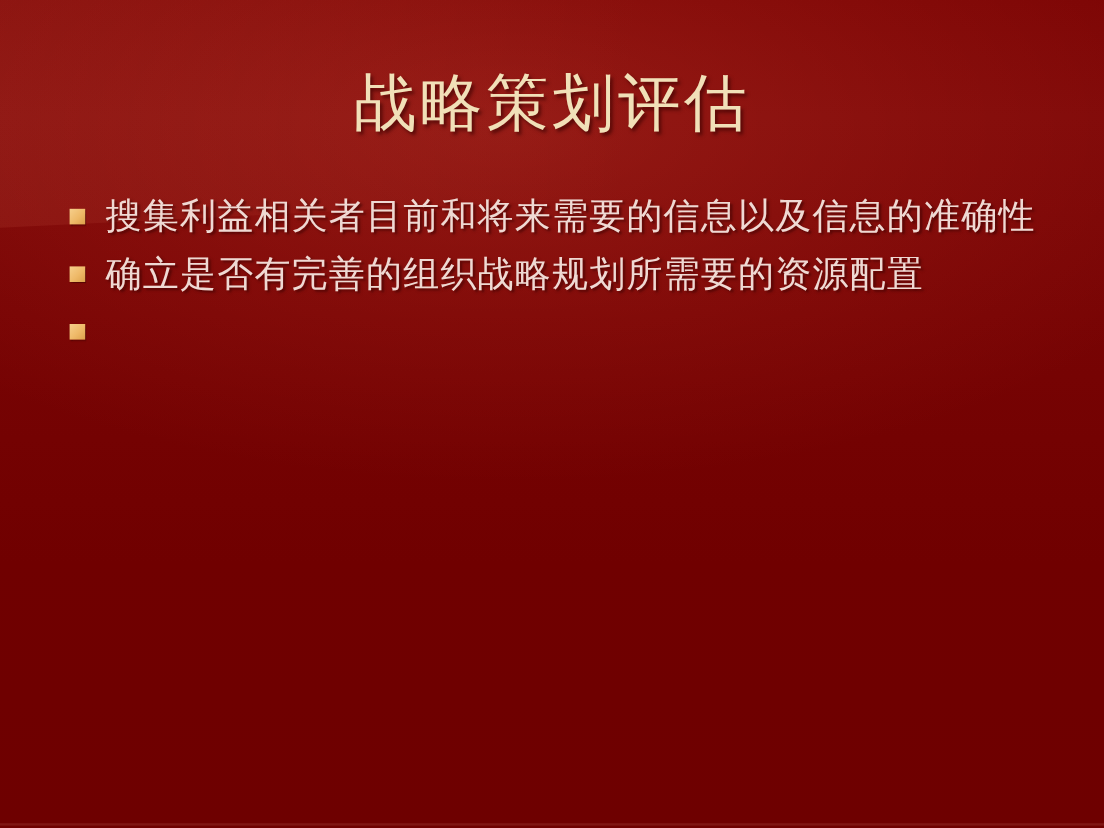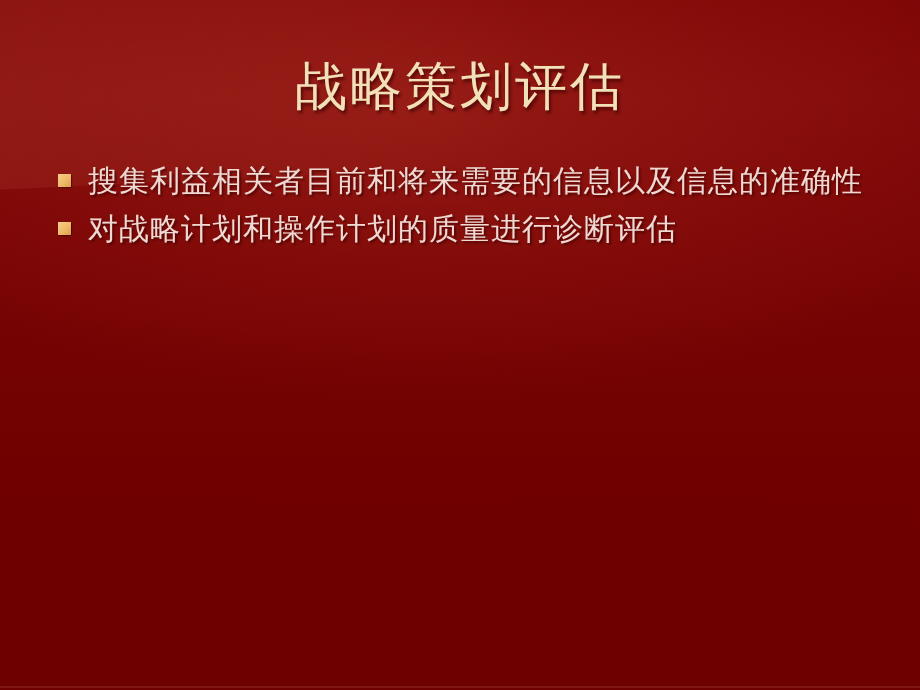--- a/index.html
+++ b/index.html
@@ -108,24 +108,27 @@
 
   <h1 class="title">战略策划评估</h1>
 
   <ul class="bullet-list">
 
     <li class="bullet-item">
       <span class="bullet-square"></span>
       <span class="bullet-text">搜集利益相关者目前和将来需要的信息以及信息的准确性</span>
     </li>
 
+    <li class="bullet-item">
+      <span class="bullet-square"></span>
+      <span class="bullet-text">确立是否有完善的组织战略规划所需要的资源配置</span>
+    </li>
 
     <li class="bullet-item">
       <span class="bullet-square"></span>
-      <span class="bullet-text">对战略计划和操作计划的质量进行诊断评估</span>
     </li>
 
 
 
   </ul>
 
   <div class="bottom-edge"></div>
 </div>
 
 </body></html>

